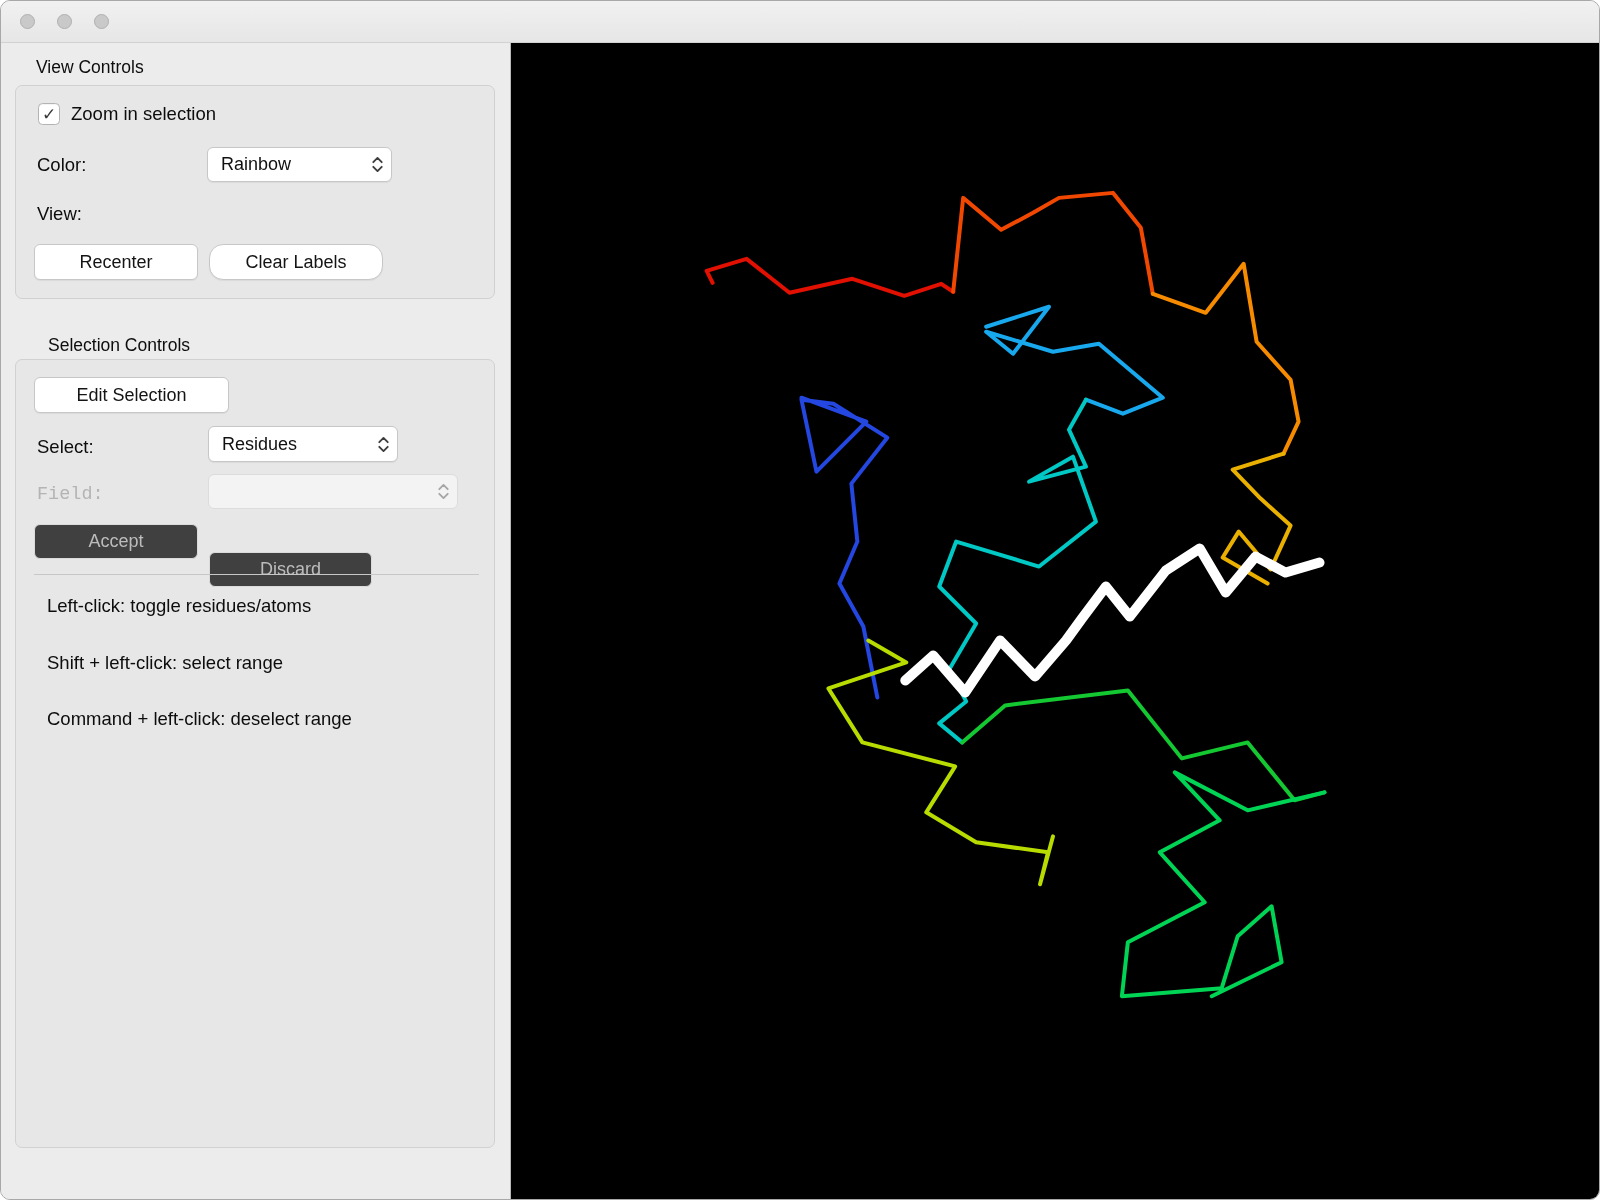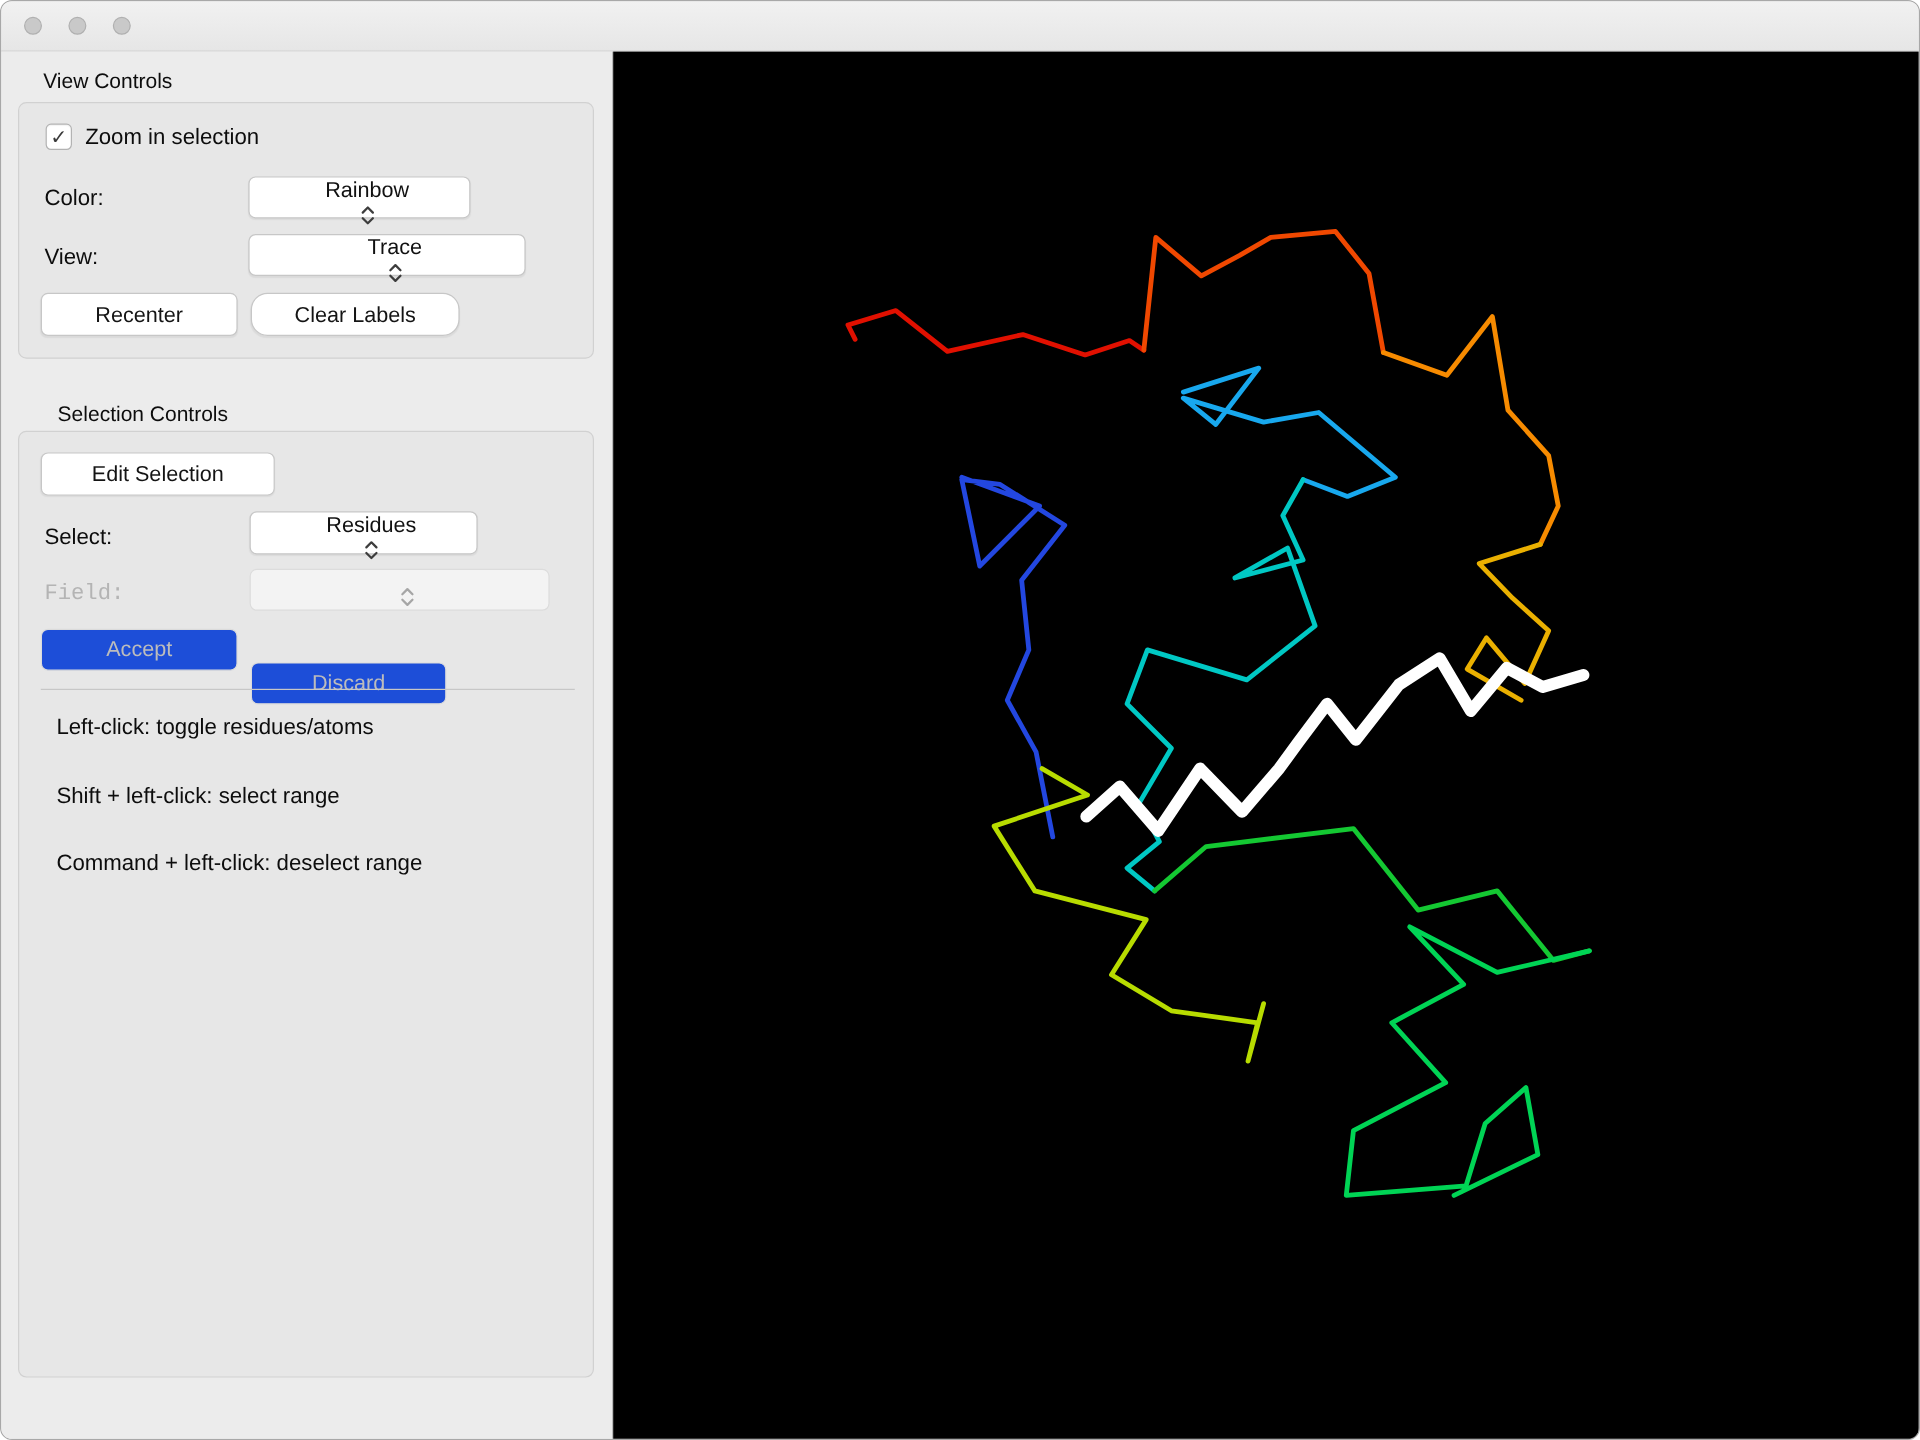--- a/index.html
+++ b/index.html
@@ -61,21 +61,21 @@
   .lbl-color  { top: 68px; }
   .lbl-show   { top: 117px; }
   .lbl-select { top: 76px; }
   .lbl-field  { top: 124px; }
 
   .popup {
     position: absolute; background: #ffffff;
     border: 1px solid #c7c7c7; border-radius: 6px;
     display: flex; align-items: center; justify-content: space-between;
     padding-left: 13px; font-size: 18px; color: #111;
-    box-shadow: 0 1px 1px rgba(0,0,0,.06); cursor: default; flex-direction: column;
+    box-shadow: 0 1px 1px rgba(0,0,0,.06); cursor: default;
   }
   .popup .stepper {
     width: 27px; display: flex; align-items: center; justify-content: center;
     color: #3d3d3d;
   }
   .popup .stepper svg { width: 15px; height: 21px; }
   .popup.disabled { background: #f3f3f3; border-color: #dcdcdc; box-shadow: none; }
   .popup.disabled .stepper { color: #a6a6a6; }
   .popup-color  { left: 191px; top: 61px;  width: 185px; height: 35px; }
   .popup-show   { left: 191px; top: 109px; width: 231px; height: 35px; }
@@ -83,21 +83,21 @@
   .popup-field  { left: 192px; top: 114px; width: 250px; height: 35px; }
 
   .btn {
     position: absolute; background: #ffffff;
     border: 1px solid #c7c7c7; border-radius: 6px;
     font-family: "Liberation Sans", "DejaVu Sans", sans-serif;
     font-size: 18px; color: #141414;
     display: flex; align-items: center; justify-content: center;
     box-shadow: 0 1px 1px rgba(0,0,0,.06); cursor: default;
   }
-  .btn.disabled { color: #bcbcbc; background: #1d4ed8; border-color: #dbdbdb; box-shadow: none; }
+  .btn.disabled { color: #bcbcbc; background: #404040; border-color: #dbdbdb; box-shadow: none; }
   .btn-recenter { left: 18px;  top: 158px; width: 164px; height: 36px; }
   .btn-clear    { left: 193px; top: 158px; width: 174px; height: 36px; border-radius: 14px; }
   .btn-edit     { left: 18px;  top: 17px;  width: 195px; height: 36px; }
   .btn-accept   { left: 18px;  top: 164px; width: 164px; height: 35px; }
   .btn-discard  { left: 193px; top: 164px; width: 163px; height: 35px; margin-top: 28px; }
 
   .divider { position: absolute; left: 18px; top: 214px; width: 445px; height: 1px; background: #c7c7c7; }
 
   .help { position: absolute; left: 31px; font-size: 18.5px; color: #0d0d0d; white-space: nowrap; }
   .h1 { top: 235px; }
@@ -134,29 +134,20 @@
           <span>Rainbow</span>
           <span class="stepper">
             <svg viewBox="0 0 16 22" fill="none" stroke="currentColor" stroke-width="2" stroke-linecap="round" stroke-linejoin="round">
               <path d="M3.5 8.5 L8 4 L12.5 8.5"></path>
                 <path d="M3.5 13.5 L8 18 L12.5 13.5"></path>
             </svg>
           </span>
         </div>
 
         <span class="form-label lbl-show">View:</span>
-        <div class="popup popup-show">
-          <span>Trace</span>
-          <span class="stepper">
-            <svg viewBox="0 0 16 22" fill="none" stroke="currentColor" stroke-width="2" stroke-linecap="round" stroke-linejoin="round">
-              <path d="M3.5 8.5 L8 4 L12.5 8.5"></path>
-                <path d="M3.5 13.5 L8 18 L12.5 13.5"></path>
-            </svg>
-          </span>
-        </div>
 
         <button class="btn btn-recenter">Recenter</button>
         <button class="btn btn-clear">Clear Labels</button>
       </div>
 
       <div class="section-title" id="sel-title">Selection Controls</div>
 
       <div class="groupbox gb2">
         <button class="btn btn-edit">Edit Selection</button>
 

